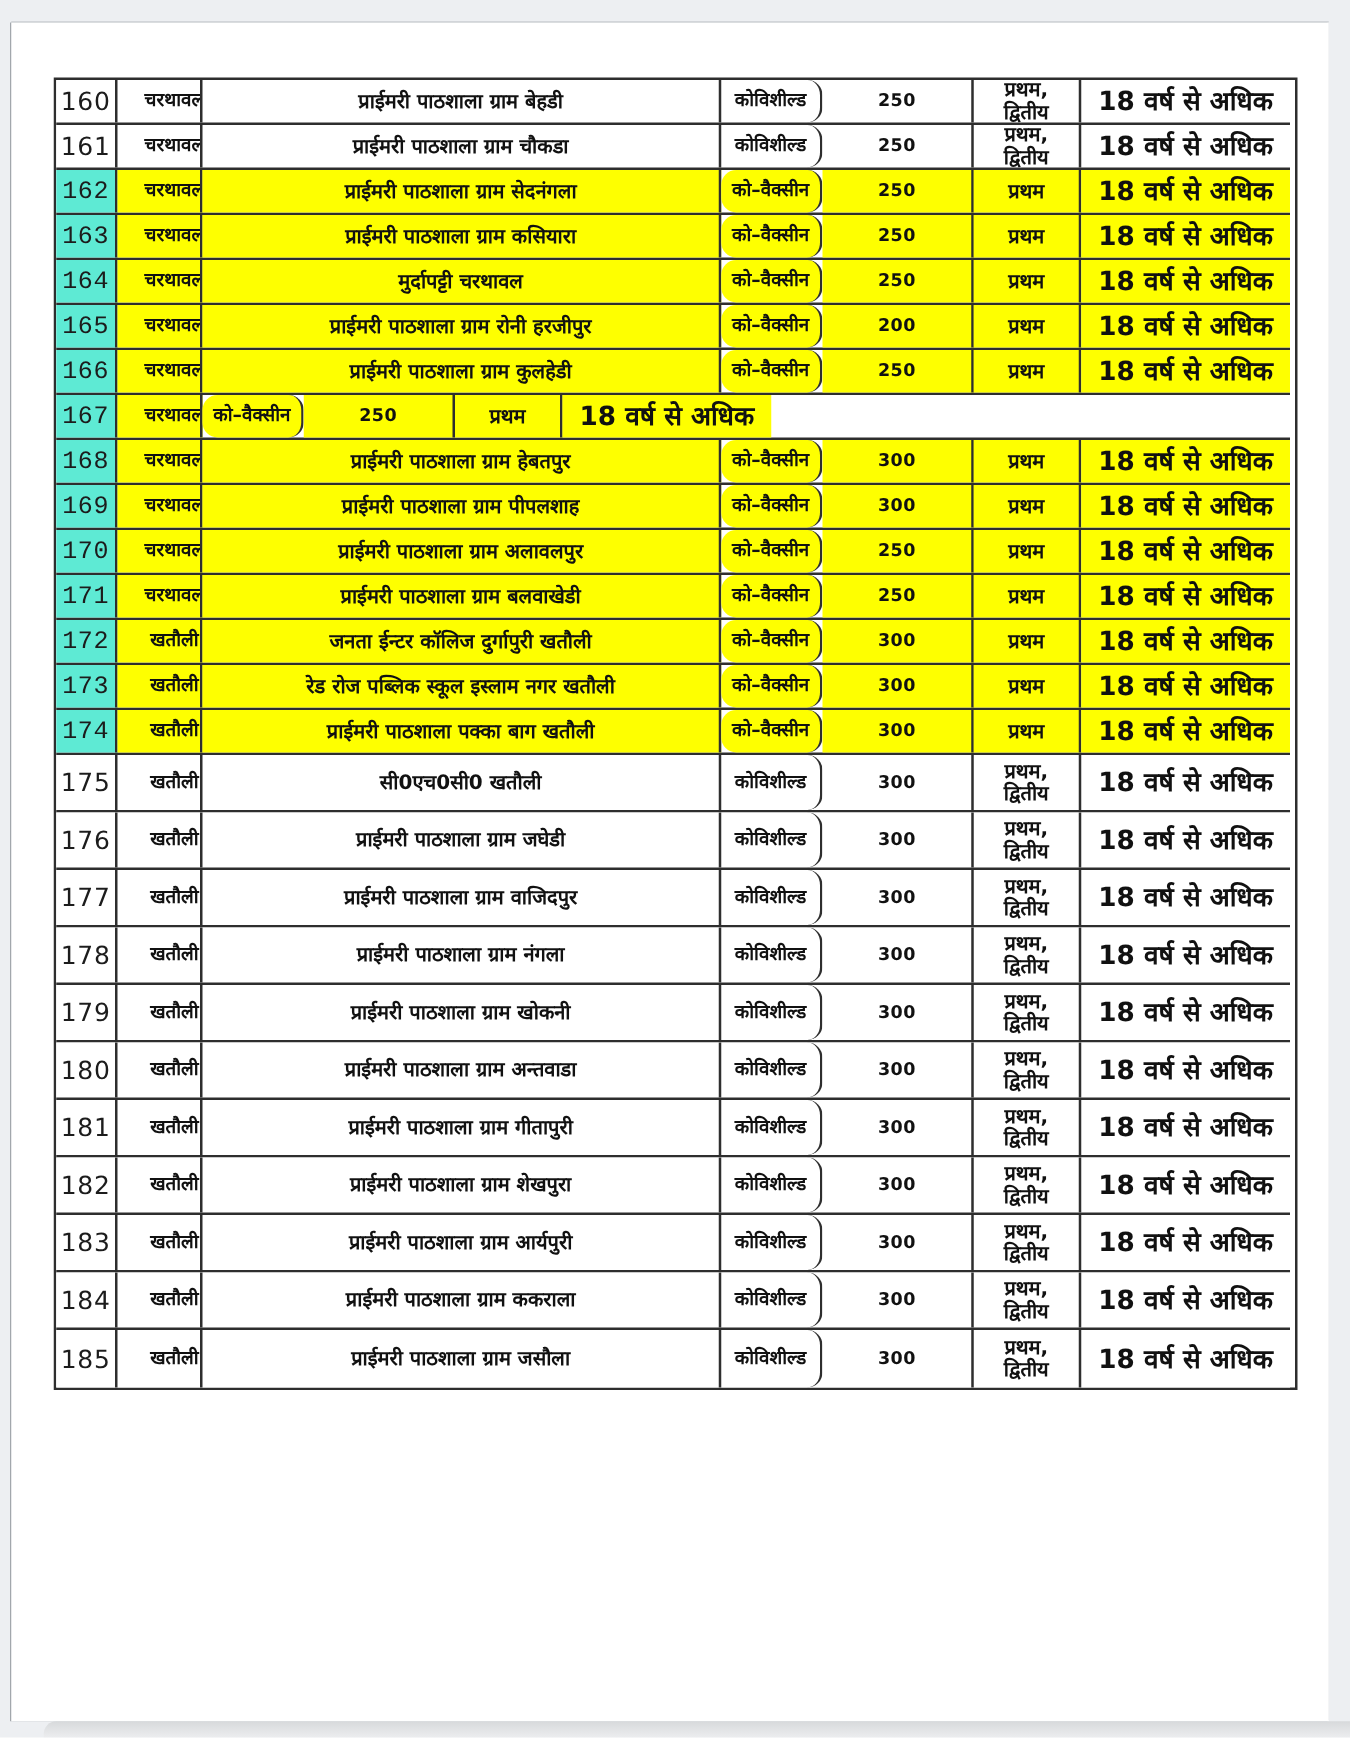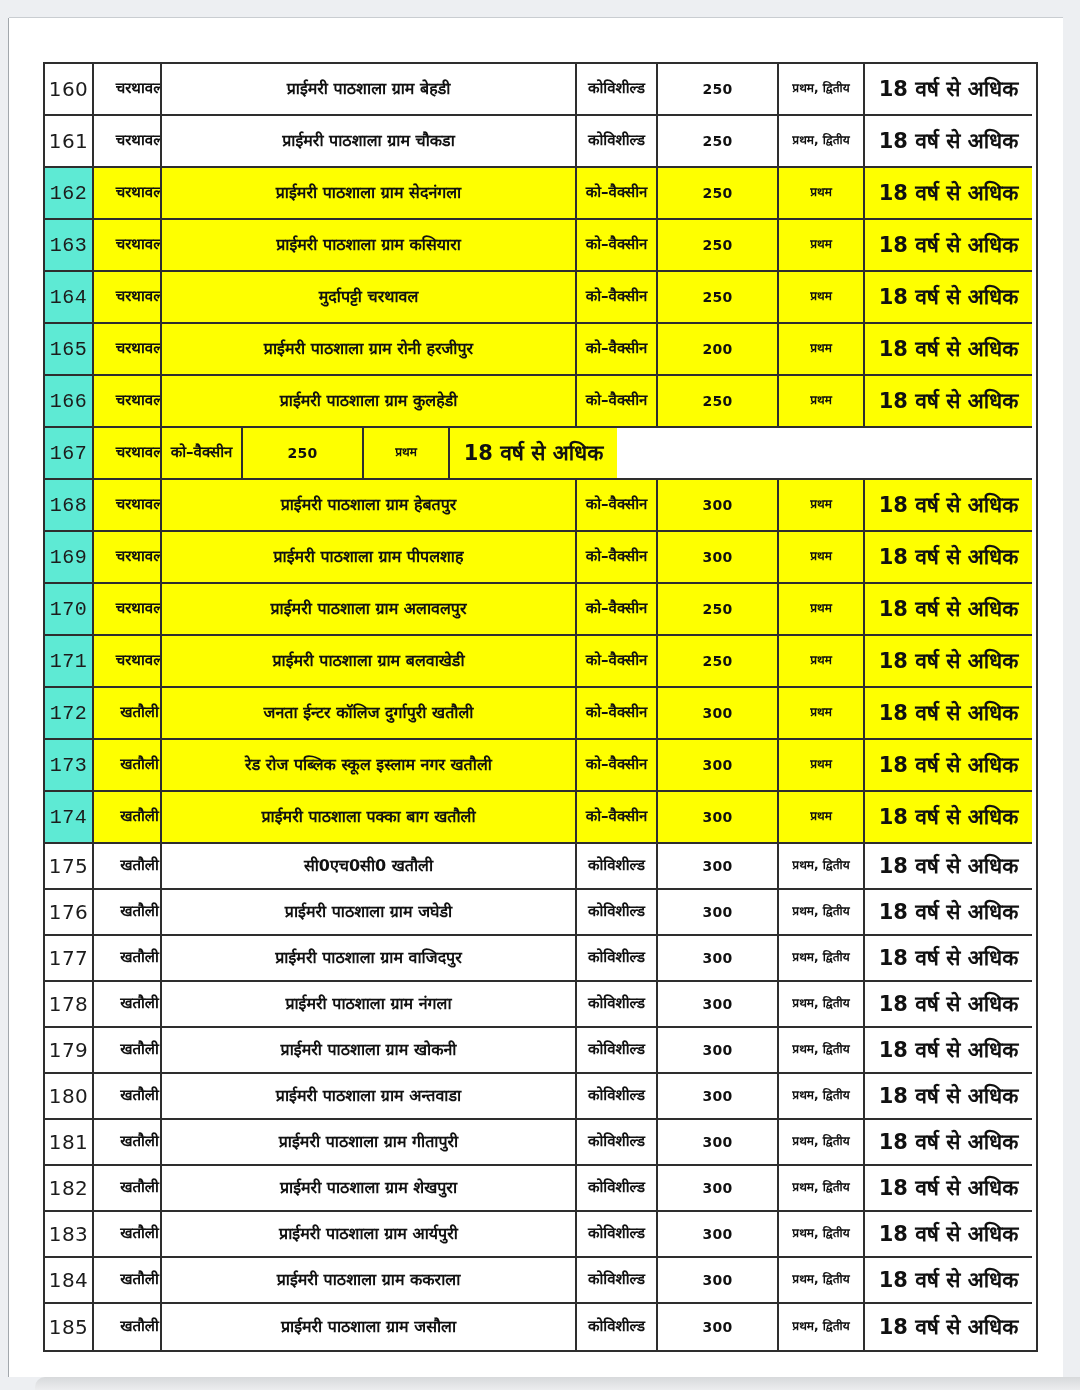--- a/index.html
+++ b/index.html
@@ -18,40 +18,40 @@
     border:2px solid #2e2e2e;
     background:#fff;
   }
   .row{
     display:flex;width:987px;
     border-bottom:2px solid #2e2e2e;
     box-sizing:border-box;
     background:#ffffff;
   }
   .row:last-child{border-bottom:none;}
-  .row.tall{height:52px;}
+  .row.tall{height:36px;}
   .row.short{height:46px;}
   .cell{
     display:flex;align-items:center;justify-content:center;
     box-sizing:border-box;
     border-right:2px solid #2e2e2e;
     text-align:center;
     color:#111;
     font-weight:700;
     line-height:1.15;
     padding:2px 4px;
     overflow:hidden;
   }
   .cell:last-child{border-right:none;}
   .cell.sno   {width:49px;  font-weight:400;font-size:20px;color:#1c1c1c;letter-spacing:.5px;}
   .cell.block {width:68px;  font-size:15px;padding-left:29px;}
   .cell.site  {width:415px; font-size:16px;}
-  .cell.vaccine{width:81px; font-size:15px;}
+  .cell.vaccine{width:81px; font-size:15px;border-radius:12px;}
   .cell.count {width:121px; font-size:14px;letter-spacing:.3px;}
-  .cell.dose  {width:86px;  font-size:12px;text-align:right;}
+  .cell.dose  {width:86px;  font-size:16px;}
   .cell.age   {width:167px; font-size:21px;}
   .row.hl .cell{background:#feff00;}
   .row.hl .cell.sno{background:#5eead4;font-family:Liberation Mono, monospace;}
   .bottom-bar{
     position:absolute;left:35px;right:0;top:1377px;height:13px;
     background:linear-gradient(#d7d9db,#ecedef);
     border-top-left-radius:10px;
   }
 </style>
 </head>

